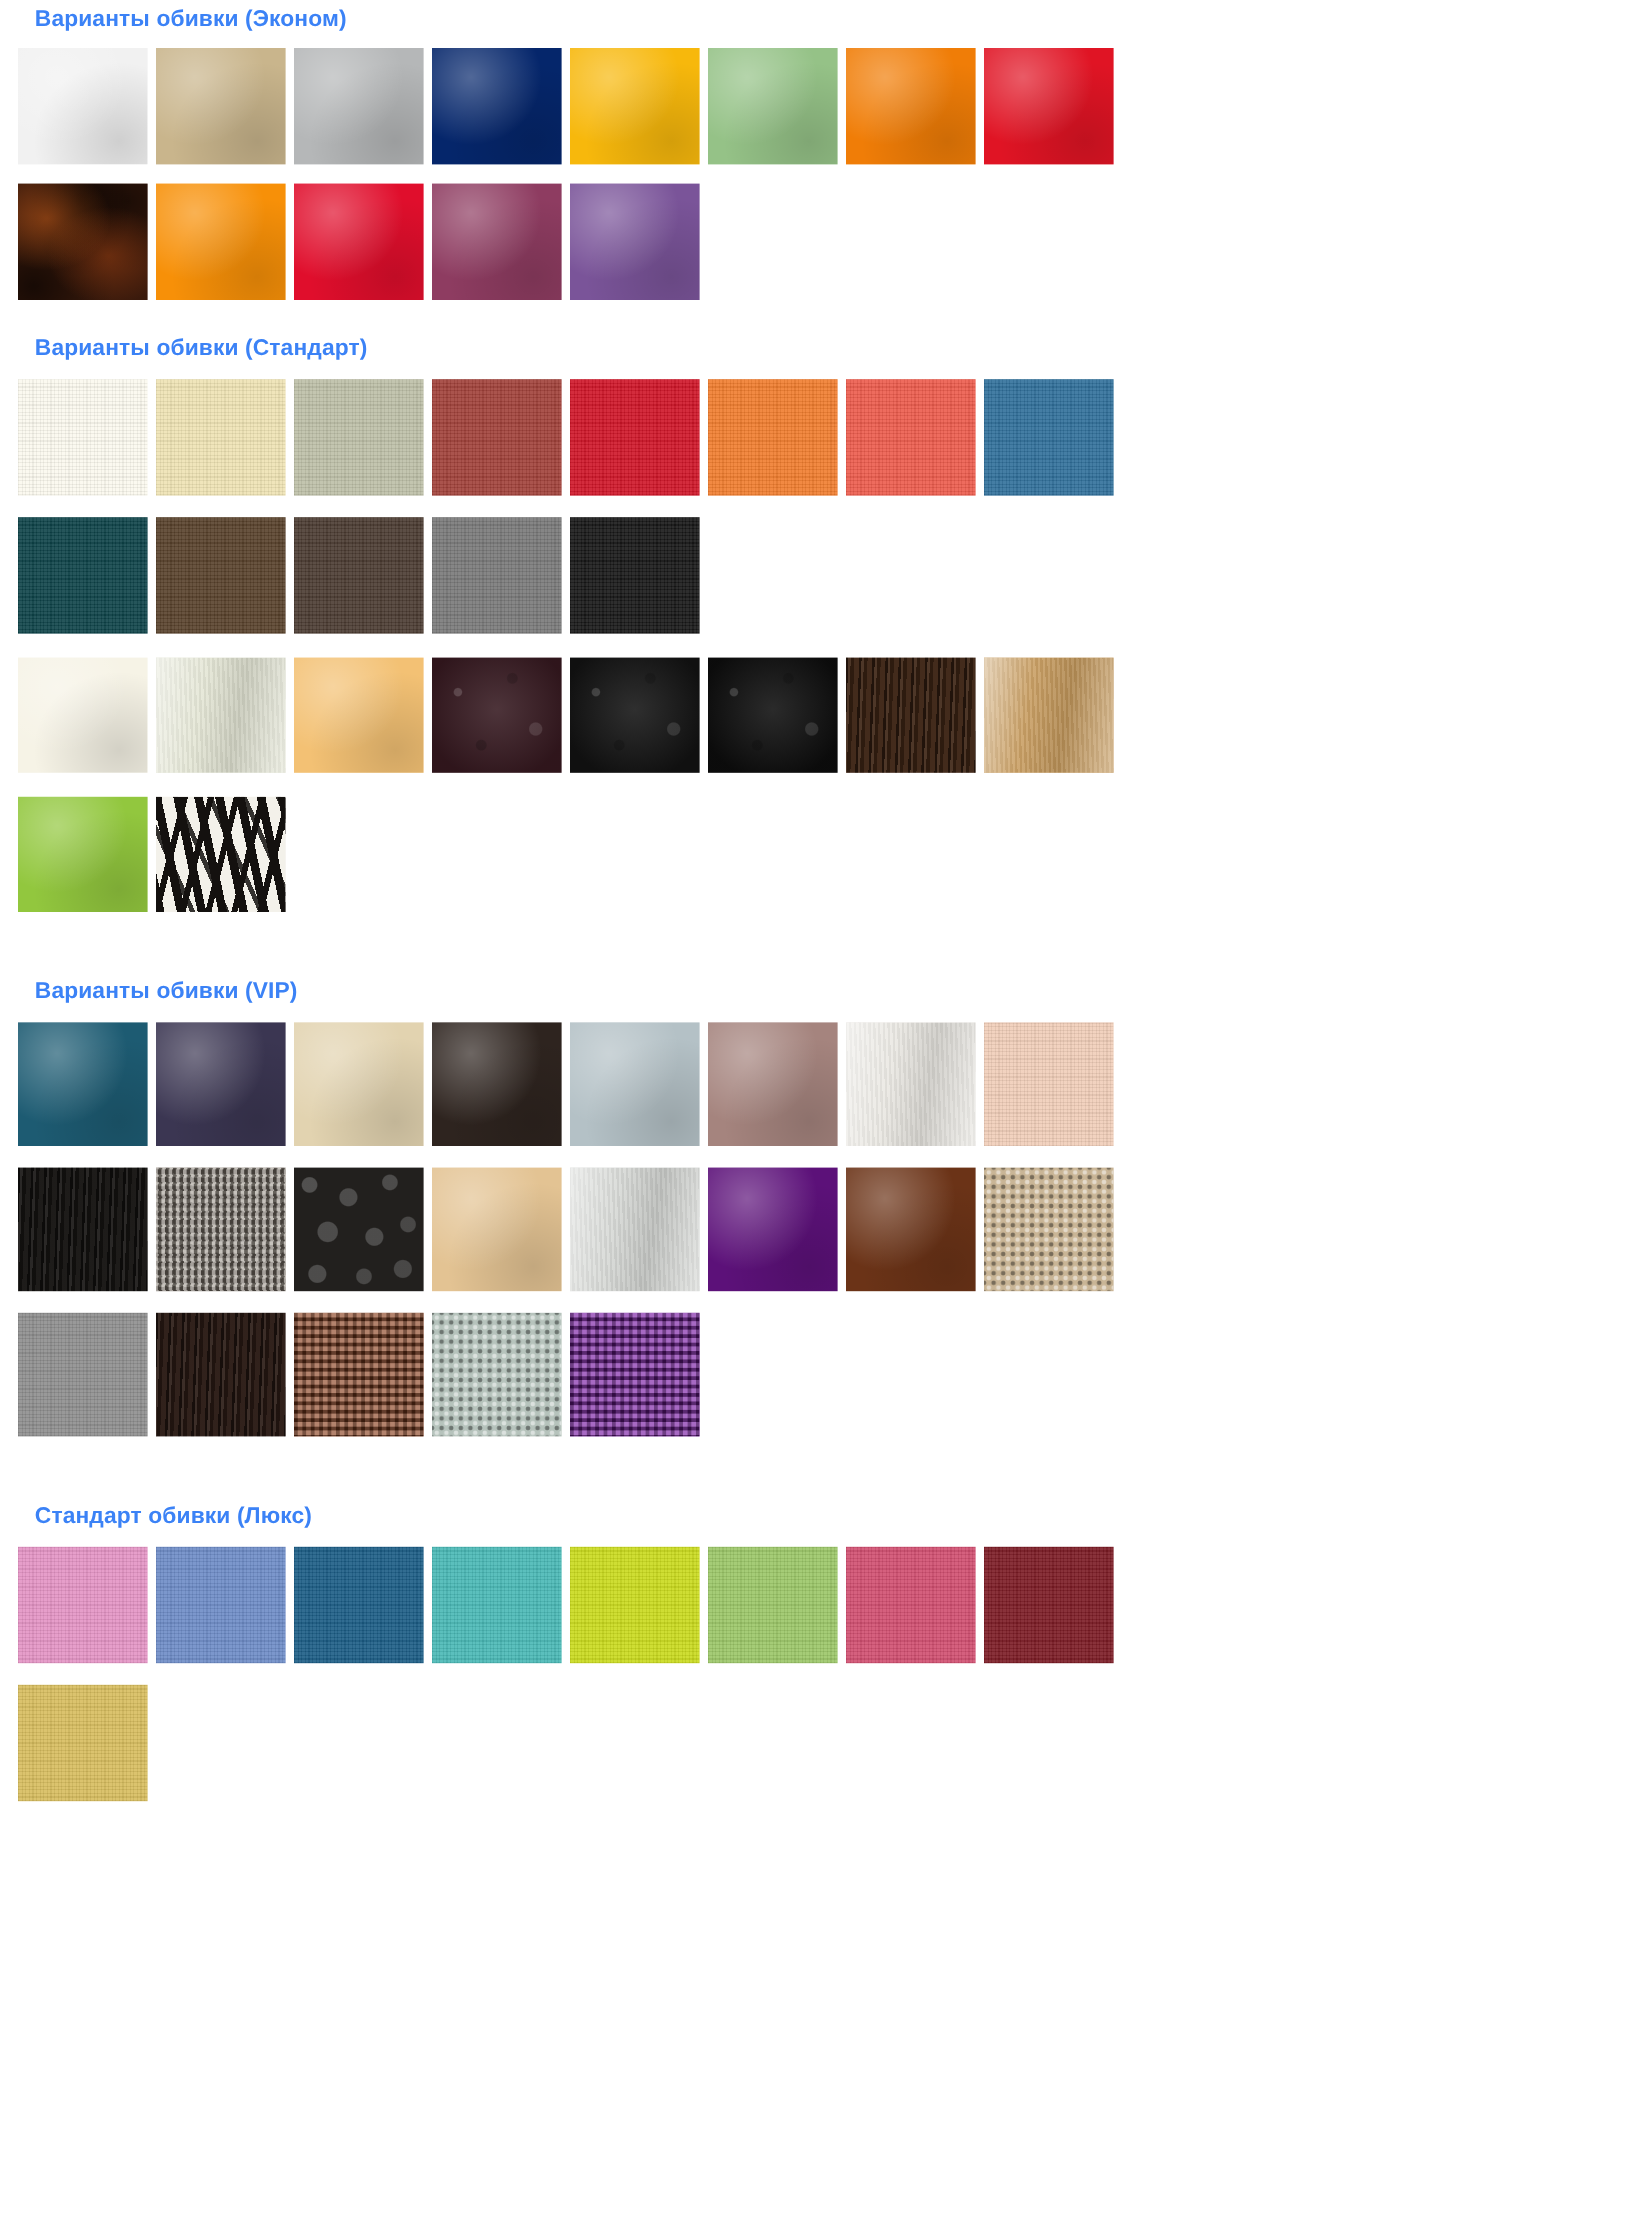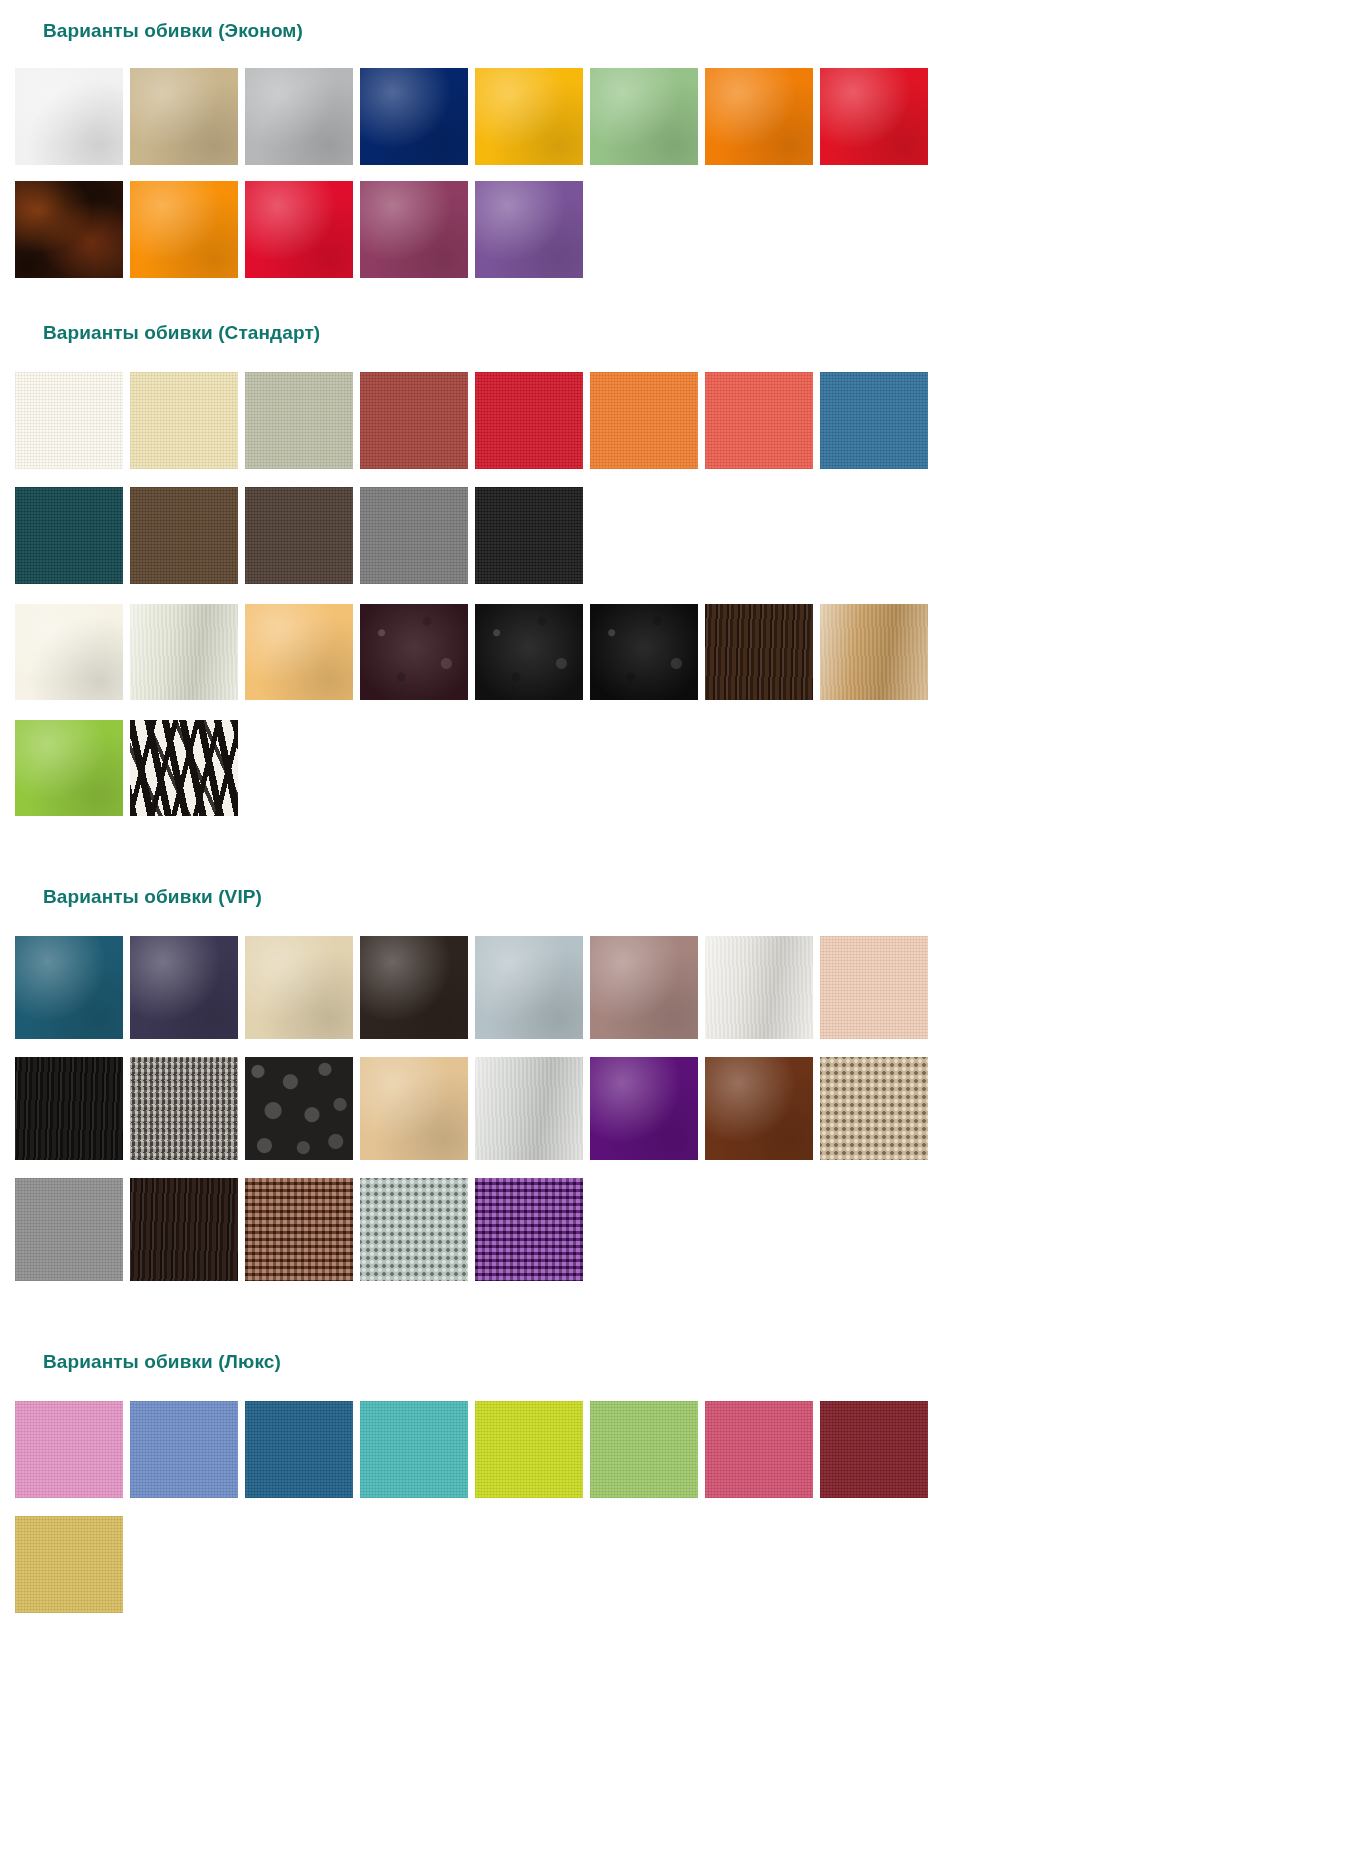--- a/index.html
+++ b/index.html
@@ -20,24 +20,24 @@
     width: 1366px;
     padding: 0;
   }
   .section {
     padding: 0;
   }
   .section-title {
     font-family: "Liberation Sans", "DejaVu Sans", sans-serif;
     font-size: 19px;
     font-weight: 700;
-    color: #0f766e;
+    color: #3b82f6;
     letter-spacing: 0.1px;
     padding-left: 29px;
-    margin: 14px;
+    margin: 0;
     line-height: 22px;
   }
   .swatch-grid {
     display: flex;
     flex-wrap: wrap;
     padding-left: 14px;
     padding-right: 8px;
     margin: 0;
     gap: 0px;
   }
@@ -376,21 +376,21 @@
         </div>
         <div class="swatch-wrap">
           <div class="swatch tex-dots" title="swatch-mint-weave" style="background-color: rgb(182, 195, 188);"></div>
         </div>
         <div class="swatch-wrap">
           <div class="swatch tex-basket" title="swatch-violet-weave" style="background-color: rgb(123, 30, 165);"></div>
         </div>
       </div>
     </section>
     <section class="section sec-lux">
-      <h2 class="section-title">Варианты обивки (Люкс)</h2>
+      <h2 class="section-title">Стандарт обивки (Люкс)</h2>
       <div class="swatch-grid">
         <div class="swatch-wrap">
           <div class="swatch tex-linen" title="swatch-pink" style="background-color: rgb(228, 147, 196);"></div>
         </div>
         <div class="swatch-wrap">
           <div class="swatch tex-linen" title="swatch-cornflower" style="background-color: rgb(109, 139, 198);"></div>
         </div>
         <div class="swatch-wrap">
           <div class="swatch tex-linen" title="swatch-denim-blue" style="background-color: rgb(26, 92, 133);"></div>
         </div>

